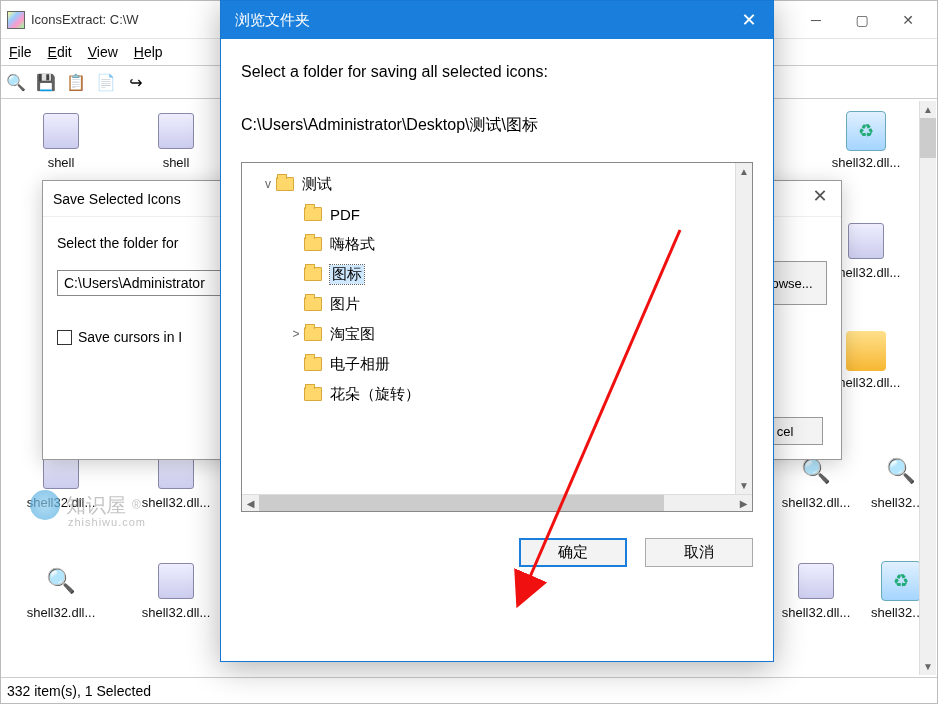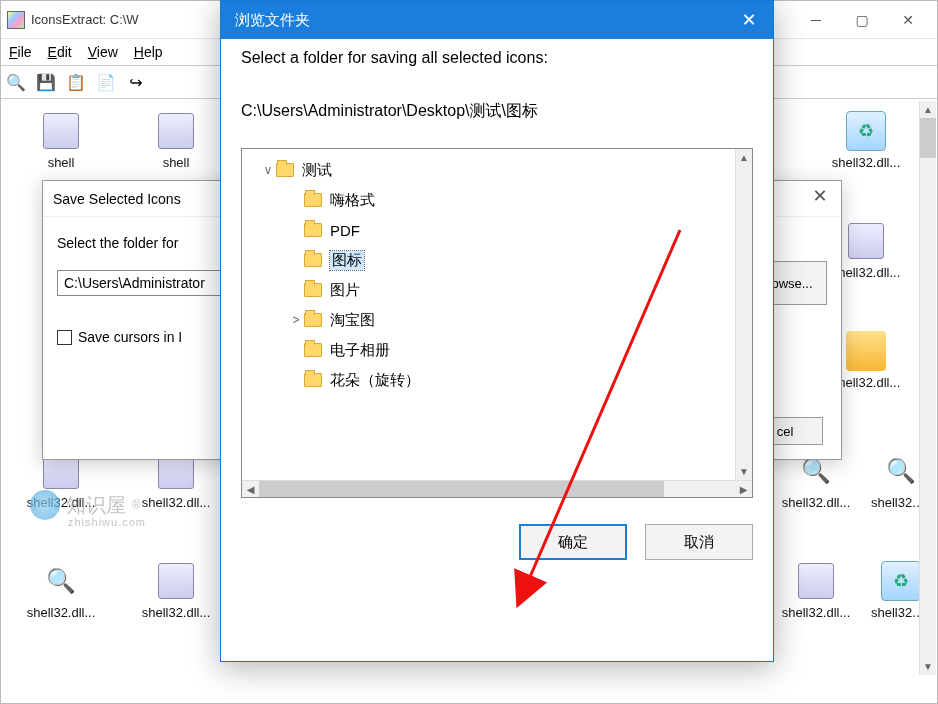--- a/index.html
+++ b/index.html
@@ -43,39 +43,39 @@
 .save-dialog .browse-btn { width:70px; height:44px; border:1px solid #999; background:#f3f3f3; font-size:13px; }
 .save-dialog .chk-row { margin-top:24px; display:flex; align-items:center; gap:6px; font-size:14px; }
 .save-dialog .chk { width:15px; height:15px; border:1px solid #333; background:#fff; }
 .save-dialog .btn-row { position:absolute; bottom:14px; right:18px; display:flex; gap:12px; }
 .save-dialog .std-btn { width:76px; height:28px; border:1px solid #999; background:#f3f3f3; font-size:13px; }
 
 
 .browse-dialog { position: absolute; left: 220px; top: 0; width: 554px; height: 662px; background: #fff; box-shadow: 0 6px 30px rgba(0,0,0,.3); border: 1px solid #1877d3; }
 .browse-dialog .bd-title { height: 38px; background: #1a7fdc; color: #fff; display: flex; align-items: center; padding: 0 14px; font-size: 15px; }
 .browse-dialog .bd-close { position: absolute; right: 0; top: 0; width: 48px; height: 38px; display:flex; align-items:center; justify-content:center; color:#fff; font-size:18px; background:#1a7fdc; }
-.browse-dialog .bd-body { padding: 10px 20px 18px; }
+.browse-dialog .bd-body { padding: 24px 20px 18px; }
 .browse-dialog .bd-instr { font-size: 16px; margin-bottom: 34px; }
 .browse-dialog .bd-path { font-size: 16px; margin-bottom: 26px; }
 .tree-box { border: 1px solid #888; height: 350px; position: relative; background: #fff; }
 .tree-scroll { position:absolute; right:0; top:0; bottom:17px; width:17px; background:#f0f0f0; border-left:1px solid #ddd; }
 .tree-scroll .scroll-arrow.up{top:0} .tree-scroll .scroll-arrow.down{bottom:0}
 .tree-hscroll { position:absolute; left:0; right:0; bottom:0; height:17px; background:#f0f0f0; border-top:1px solid #ddd; display:flex; align-items:center; }
 .tree-hscroll .harrow { width:17px; text-align:center; font-size:10px; color:#666; }
 .tree-hscroll .htrack { flex:1; position:relative; height:100%; }
 .tree-hscroll .hthumb { position:absolute; left:0; top:0; bottom:0; width:85%; background:#ccc; }
 .tree-list { padding: 6px 4px; }
 .tree-item { display:flex; align-items:center; height:30px; font-size:15px; }
 .tree-expand { width:16px; text-align:center; color:#666; font-size:12px; }
 .tree-indent { display:inline-block; }
 .folder-ico { width:18px; height:14px; background:#ffd76b; border:1px solid #d9a83a; margin-right:8px; border-radius:1px; position:relative; }
 .folder-ico::before { content:''; position:absolute; top:-4px; left:0; width:8px; height:4px; background:#ffd76b; border:1px solid #d9a83a; border-bottom:none; border-radius:1px 1px 0 0; }
 .tree-item.selected .tree-label { background:#cde8ff; outline:1px dotted #666; padding:0 2px; }
 .bd-buttons { display:flex; justify-content:flex-end; gap:18px; margin-top:26px; }
-.bd-btn { width:108px; height:36px; border:1px solid #aaa; background:#f3f3f3; font-size:15px;font-family:Liberation Mono, monospace; }
+.bd-btn { width:108px; height:29px; border:1px solid #aaa; background:#f3f3f3; font-size:15px;font-family:Liberation Mono, monospace; }
 .bd-btn.primary { border:2px solid #1a7fdc; }
 
 
 .arrow-svg { position:absolute; left:430px; top:220px; width:260px; height:400px; pointer-events:none; }
 
 
 .watermark { position:absolute; left:30px; top:490px; display:flex; align-items:center; gap:6px; color:#aaa; font-size:20px; opacity:.7; }
 .watermark .logo { width:30px; height:30px; border-radius:50%; background:radial-gradient(circle,#8fcff0,#4fa8de); }
 .watermark .r { font-size:12px; vertical-align:super; }
 .watermark .sub { position:absolute; top:26px; left:38px; font-size:11px; letter-spacing:1px; }
@@ -200,20 +200,23 @@
         <div class="icon-label">shell32.dll...</div>
       </div>
   </div>
 
   <div class="scrollbar">
     <div class="scroll-arrow up">▲</div>
     <div class="scroll-thumb" style="top:17px;"></div>
     <div class="scroll-arrow down">▼</div>
   </div>
 
+  <div class="statusbar">
+    <span>332 item(s), 1 Selected</span>
+  </div>
 </div>
 
 <div class="save-dialog">
   <div class="dlg-title">Save Selected Icons</div>
   <div class="dlg-close">✕</div>
   <div class="body">
     <div class="folder-label">Select the folder for</div>
     <div class="path-row">
       <input class="path-input" value="C:\Users\Administrator" style="">
       <button class="browse-btn">owse...</button>
@@ -246,27 +249,27 @@
           <div class="tree-item">
             <span class="tree-indent" style="width:14px"></span>
             <span class="tree-expand">v</span>
             <span class="folder-ico"></span>
             <span class="tree-label">测试</span>
           </div>
           <div class="tree-item">
             <span class="tree-indent" style="width:42px"></span>
             <span class="tree-expand"></span>
             <span class="folder-ico"></span>
+            <span class="tree-label">PDF</span>
+          </div>
+          <div class="tree-item">
+            <span class="tree-indent" style="width:42px"></span>
+            <span class="tree-expand"></span>
+            <span class="folder-ico"></span>
             <span class="tree-label">嗨格式</span>
-          </div>
-          <div class="tree-item">
-            <span class="tree-indent" style="width:42px"></span>
-            <span class="tree-expand"></span>
-            <span class="folder-ico"></span>
-            <span class="tree-label">PDF</span>
           </div>
           <div class="tree-item selected">
             <span class="tree-indent" style="width:42px"></span>
             <span class="tree-expand"></span>
             <span class="folder-ico"></span>
             <span class="tree-label">图标</span>
           </div>
           <div class="tree-item">
             <span class="tree-indent" style="width:42px"></span>
             <span class="tree-expand"></span>

